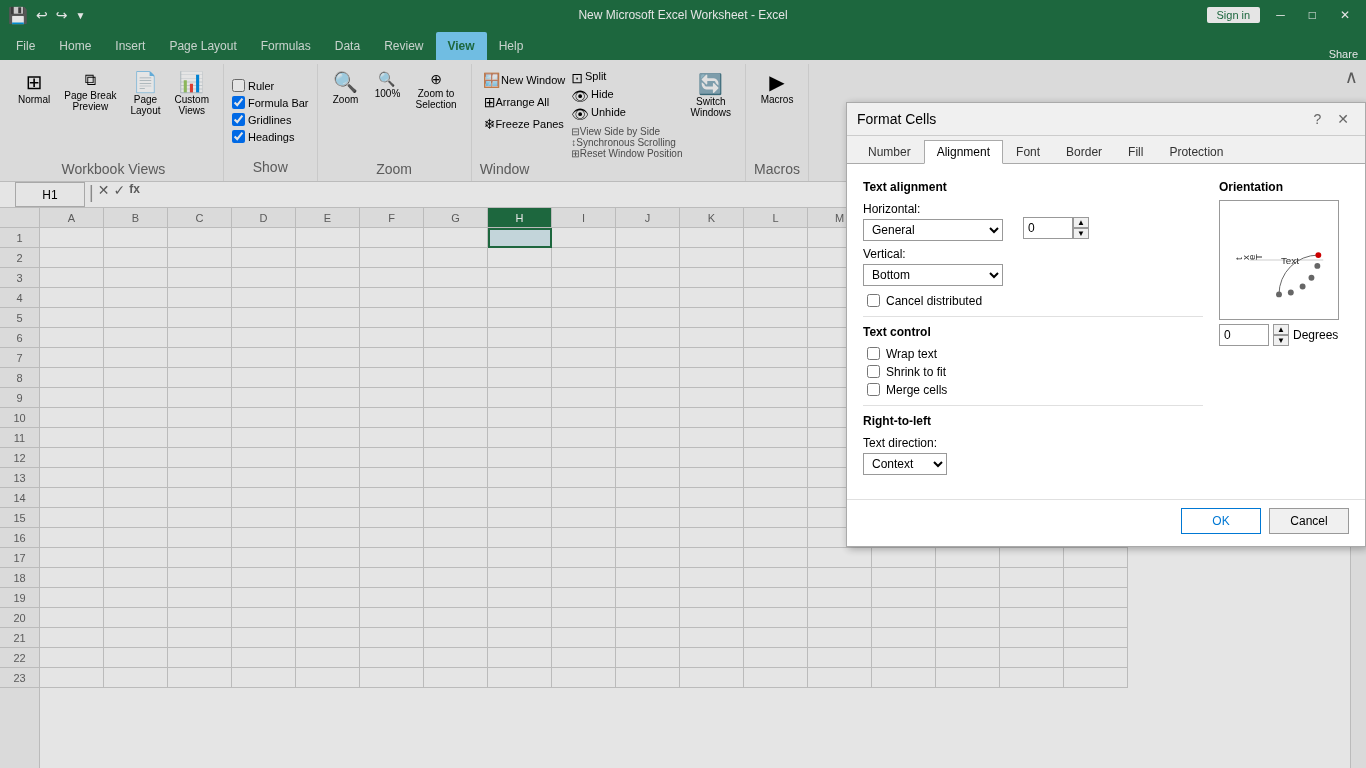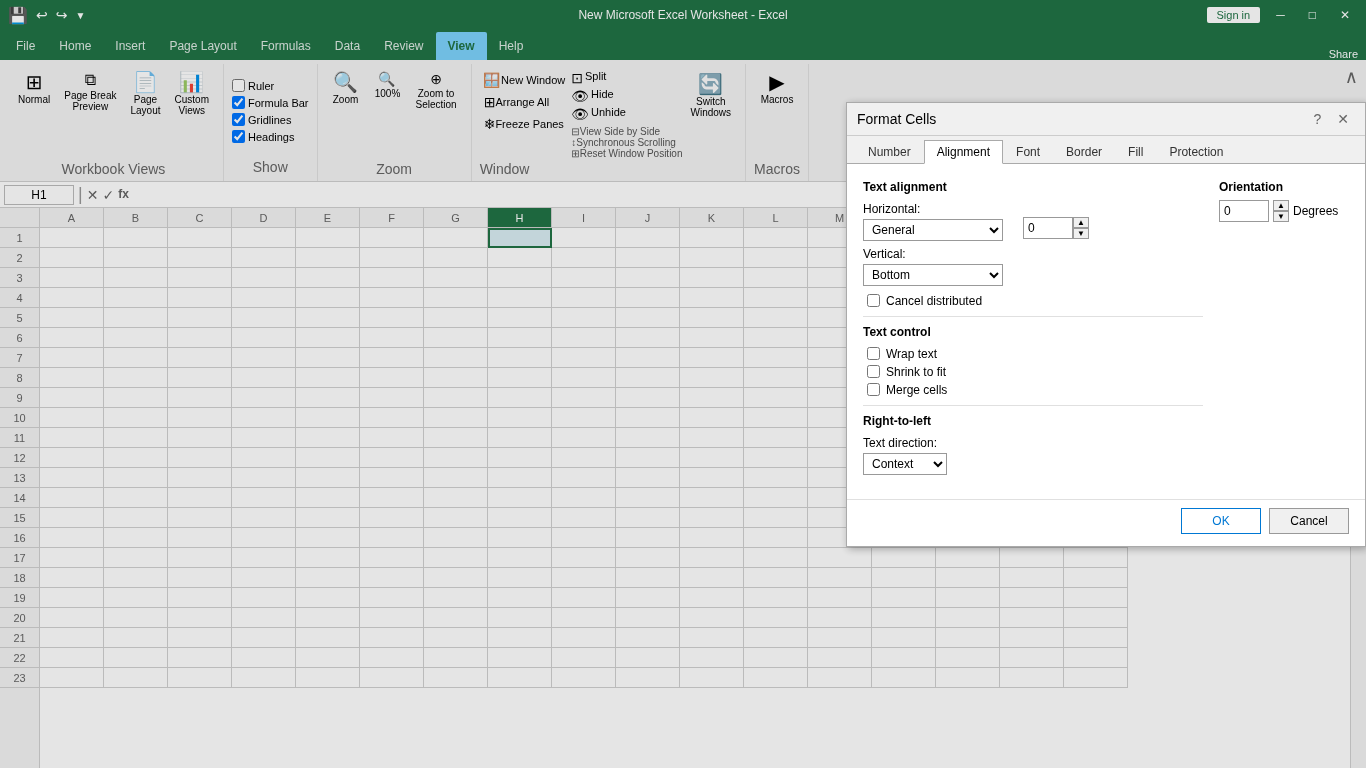--- a/index.html
+++ b/index.html
@@ -32,21 +32,21 @@
     .ribbon-group-label { font-size: 14px; color: #666; margin-top: auto; padding: 2px 0; }
     .ribbon-btn { display: flex; flex-direction: column; align-items: center; padding: 2px 6px; cursor: pointer; border-radius: 2px; min-width: 40px; }
     .ribbon-btn .icon { font-size: 20px; line-height: 1; }
     .ribbon-btn .label { font-size: 10px; text-align: center; margin-top: 2px; }
     .ribbon-checkbox { display: flex; align-items: center; gap: 3px; font-size: 11px; padding: 1px 0; }
     .ribbon-checkbox input { margin: 0; }
     .show-group { padding: 4px 8px; }
     .show-group .ribbon-checkbox { margin: 2px 0; }
 
     
-    .formula-bar { display: flex; align-items: center; height: 26px; background: white; border-bottom: 1px solid #d1d1d1; padding: 0 4px; gap: 4px; }
+    .formula-bar { display: flex; height: 26px; background: white; border-bottom: 1px solid #d1d1d1; padding: 0 15px; gap: 4px; }
     .name-box { width: 70px; border: 1px solid #bbb; padding: 2px 4px; font-size: 12px; text-align: center; }
     .formula-icons { display: flex; gap: 4px; color: #666; font-size: 12px; }
     .formula-input { flex: 1; border: none; outline: none; font-size: 12px; padding: 0 4px; }
     .col-header { min-width: 64px; border-right: 1px solid #d1d1d1; text-align: center; font-size: 11px; color: #666; display: flex; align-items: center; justify-content: center; }
     .row-number { height: 20px; border-bottom: 1px solid #d1d1d1; text-align: center; font-size: 11px; color: #666; display: flex; align-items: center; justify-content: center; }
     .grid-cell { min-width: 64px; height: 20px; border-right: 1px solid #d1d1d1; border-bottom: 1px solid #d1d1d1; font-size: 11px; }
 
     
     .overlay { position: fixed; top: 0; left: 0; width: 1366px; height: 768px; background: rgba(0,0,0,0.1); z-index: 100; display: flex; align-items: center; justify-content: flex-end; }
     .dialog { background: white; border: 1px solid #aaa; box-shadow: 2px 2px 8px rgba(0,0,0,0.3); width: 520px; }
@@ -855,20 +855,43 @@
           <select class="select-field" style="width:84px;">
             <option>Context</option>
             <option>Left-to-Right</option>
             <option>Right-to-Left</option>
           </select>
         </div>
       </div>
 
       <div class="dialog-right">
         <div class="orient-label">Orientation</div>
+        <div class="orientation-box">
+
+          <svg width="120" height="120" viewBox="0 0 120 120">
+
+            <path d="M 60 95 A 40 40 0 0 1 100 55" stroke="#666" stroke-width="1" fill="none"></path>
+
+            <circle cx="60" cy="95" r="3" fill="#666"></circle>
+            <circle cx="72" cy="93" r="3" fill="#666"></circle>
+            <circle cx="84" cy="87" r="3" fill="#666"></circle>
+            <circle cx="93" cy="78" r="3" fill="#666"></circle>
+            <circle cx="99" cy="66" r="3" fill="#666"></circle>
+            <circle cx="100" cy="55" r="3" fill="#cc0000"></circle>
+
+            <line x1="30" y1="60" x2="105" y2="60" stroke="#999" stroke-width="0.5"></line>
+
+            <text x="28" y="75" font-size="10" fill="#333" transform="rotate(-90 28 60)">T</text>
+            <text x="28" y="68" font-size="10" fill="#333" transform="rotate(-90 28 60)">e</text>
+            <text x="28" y="61" font-size="10" fill="#333" transform="rotate(-90 28 60)">x</text>
+            <text x="28" y="54" font-size="10" fill="#333" transform="rotate(-90 28 60)">t</text>
+
+            <text x="62" y="64" font-size="10" fill="#333">Text</text>
+          </svg>
+        </div>
 
         <div class="degrees-row">
           <input type="text" class="degrees-input" value="0" style="">
           <div class="spin-btns">
             <button class="spin-btn">▲</button>
             <button class="spin-btn">▼</button>
           </div>
           <span class="degrees-label">Degrees</span>
         </div>
       </div>

